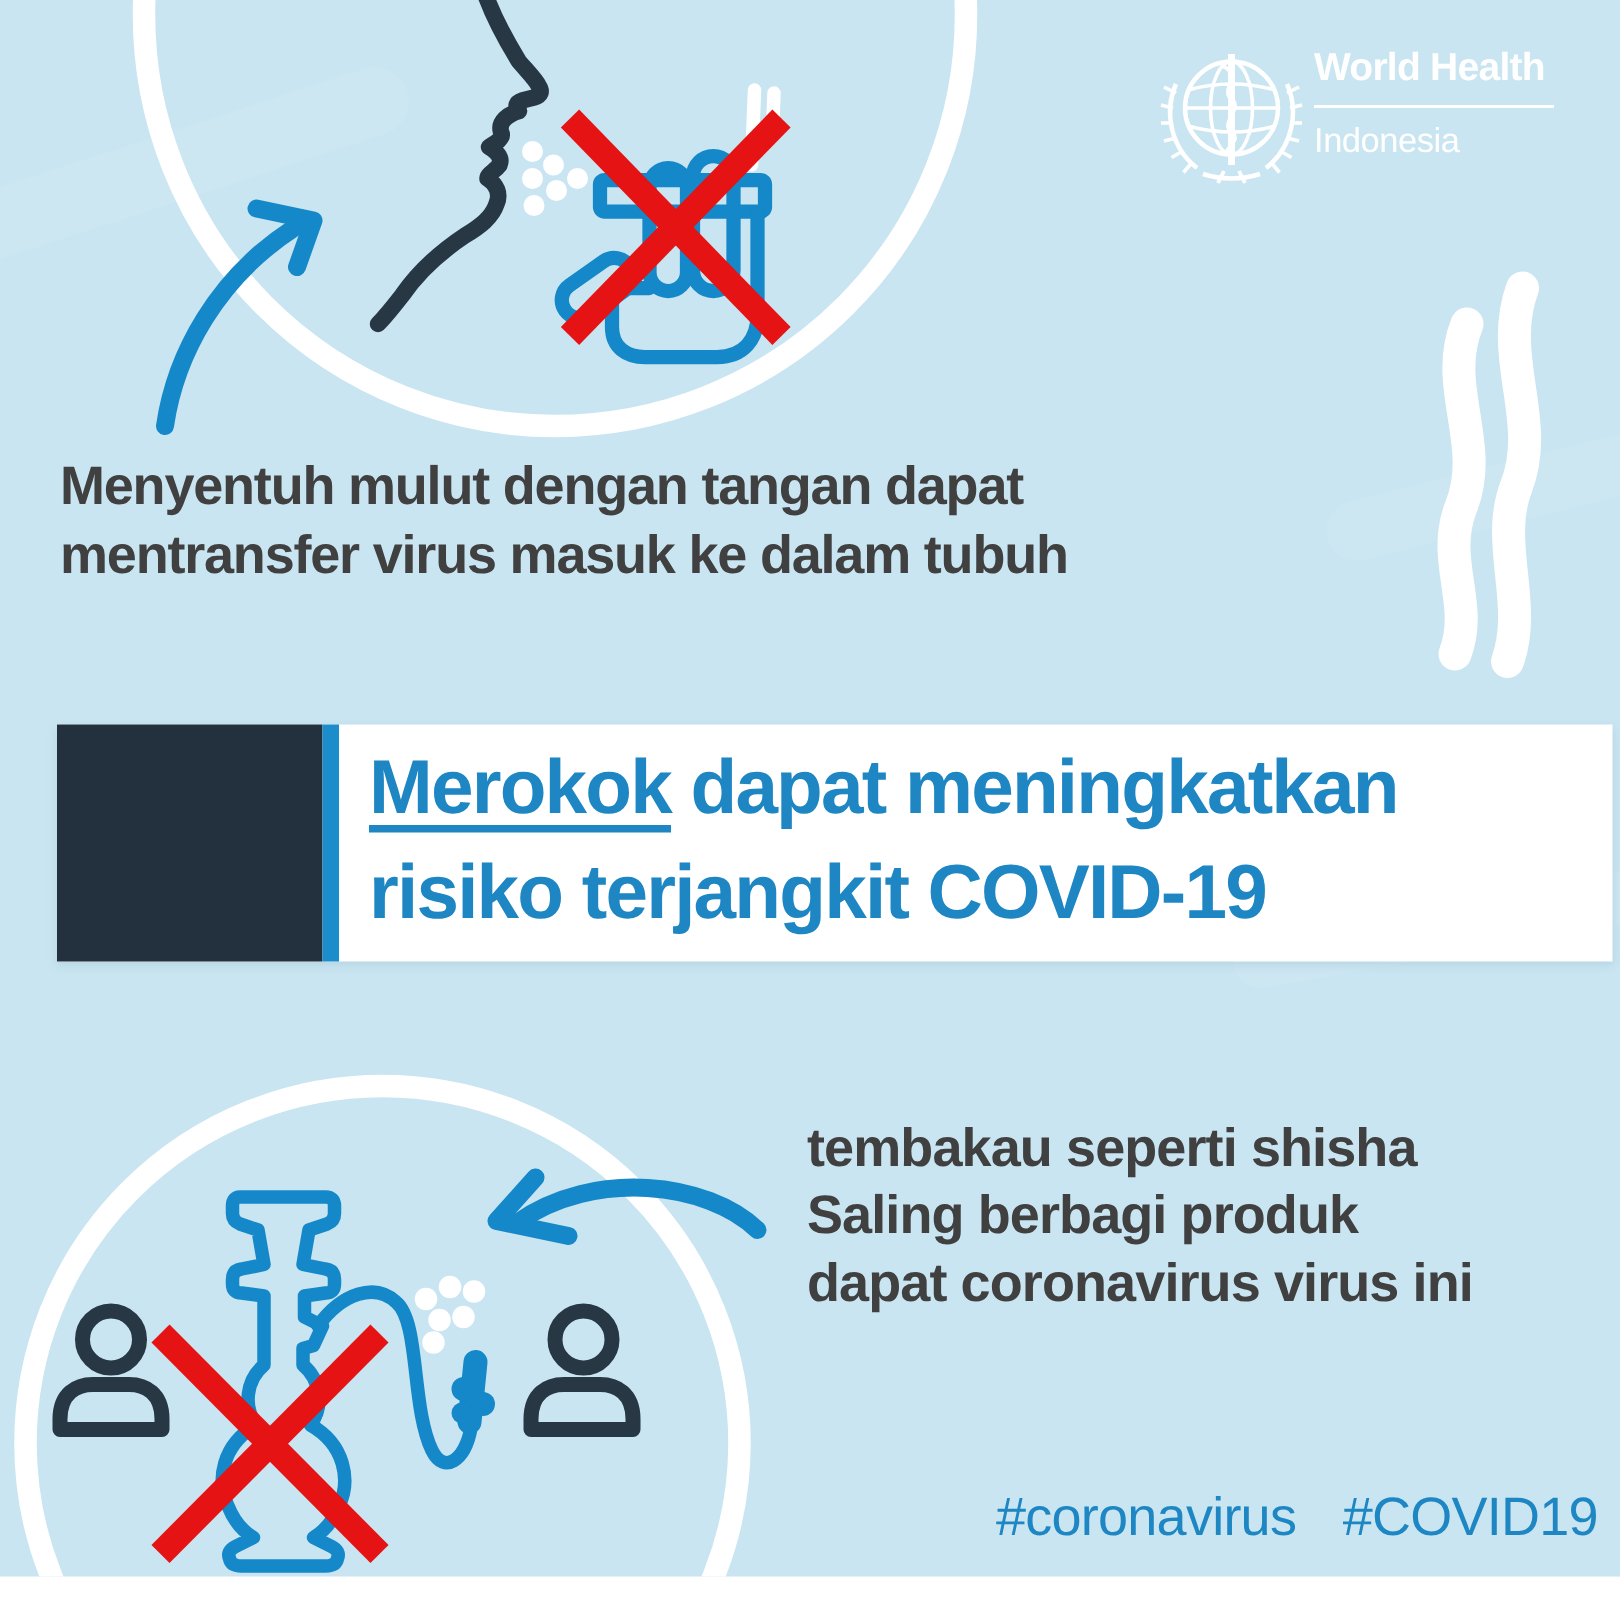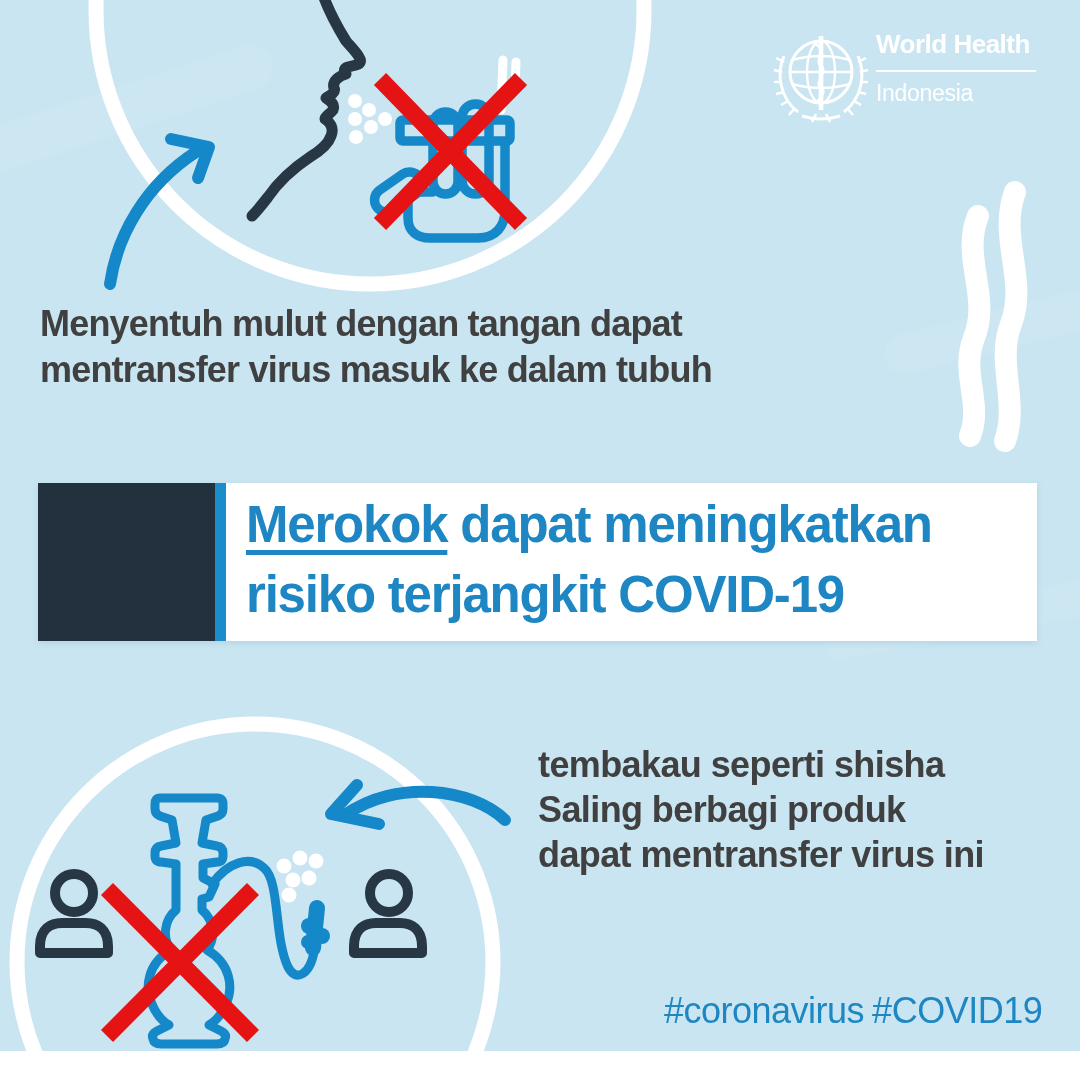--- a/index.html
+++ b/index.html
@@ -19,29 +19,29 @@
   .who-divider{margin-top:11px;height:2px;width:160px;background:#ffffff;}
   .who-region{margin-top:8px;font-weight:400;font-size:23px;letter-spacing:-.3px;}
 
   
   .caption{position:absolute;color:#404040;font-weight:700;}
   .caption-top{left:40px;top:301px;font-size:36px;line-height:46px;letter-spacing:-.8px;}
   .caption-bottom{left:538px;top:742px;font-size:36px;line-height:45px;letter-spacing:-.6px;}
 
   
   .banner{position:absolute;left:38px;top:483px;width:999px;height:158px;background:#ffffff;
-          box-shadow:0 2px 6px rgba(120,160,185,.25);}
+          box-shadow:0 2px 6px rgba(120,160,185,.25);padding-left:38px;}
   .banner-block{position:absolute;left:0;top:0;width:177px;height:158px;background:#22313d;}
   .banner-stripe{position:absolute;left:177px;top:0;width:11px;height:158px;background:#1b8dcb;}
   .banner-text{position:absolute;left:208px;top:7px;width:790px;color:#1d86c3;
                font-weight:700;font-size:51px;line-height:70px;letter-spacing:-1.2px;white-space:nowrap;}
   .banner-text .u{text-decoration:underline;text-decoration-thickness:5px;text-underline-offset:8px;}
 
   
-  .hashtags{position:absolute;left:664px;top:990px;display:flex;gap:8px;
+  .hashtags{position:absolute;left:664px;top:990px;display:flex;gap:31px;
             color:#1e87c3;font-size:36px;font-weight:400;letter-spacing:-.5px;white-space:nowrap;}
 </style>
 </head>
 <body>
 
 <div class="poster">
 
   <div class="streak" style="left:-60px;top:90px;width:340px;height:46px;transform:rotate(-18deg);"></div>
   <div class="streak" style="left:880px;top:300px;width:320px;height:40px;transform:rotate(-14deg);"></div>
   <div class="streak" style="left:820px;top:600px;width:300px;height:36px;transform:rotate(-10deg);"></div>
@@ -192,21 +192,21 @@
     <div class="banner-stripe"></div>
     <div class="banner-text">
       <div><span class="u">Merokok</span><span> dapat meningkatkan</span></div>
       <div>risiko terjangkit COVID-19</div>
     </div>
   </div>
 
   <div class="caption caption-bottom">
     <div>tembakau seperti shisha</div>
     <div>Saling berbagi produk</div>
-    <div>dapat mentransfer virus ini</div>
+    <div>dapat coronavirus virus ini</div>
   </div>
 
   <div class="hashtags">
     <span>#coronavirus</span>
     <span>#COVID19</span>
   </div>
 
 </div>
 
 </body></html>

